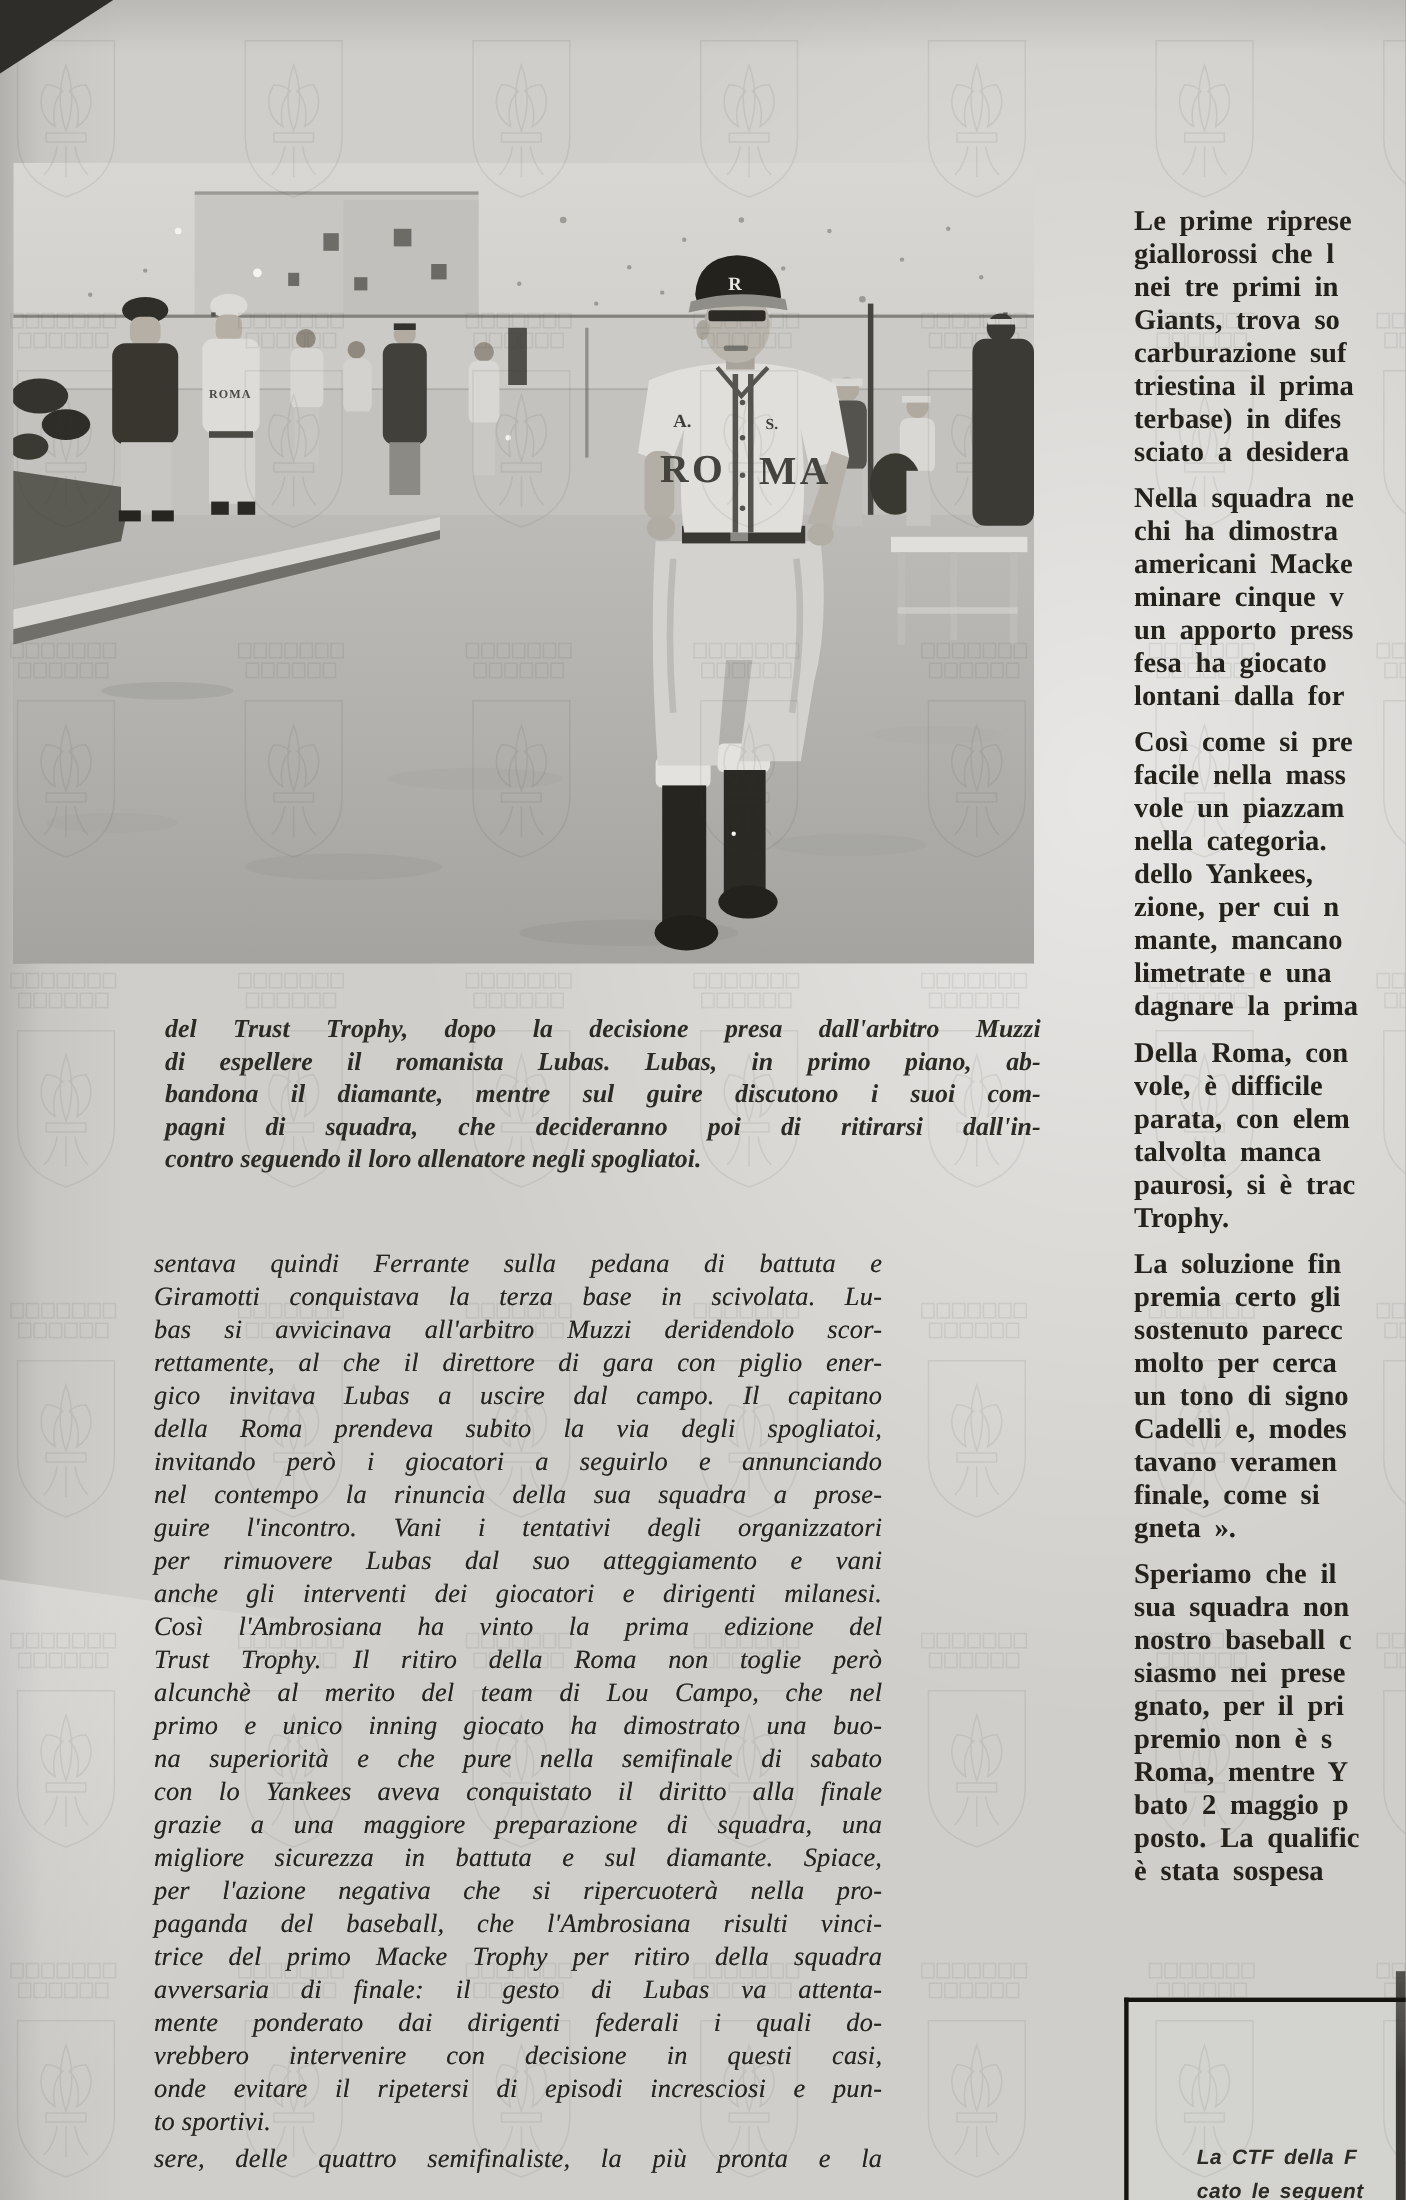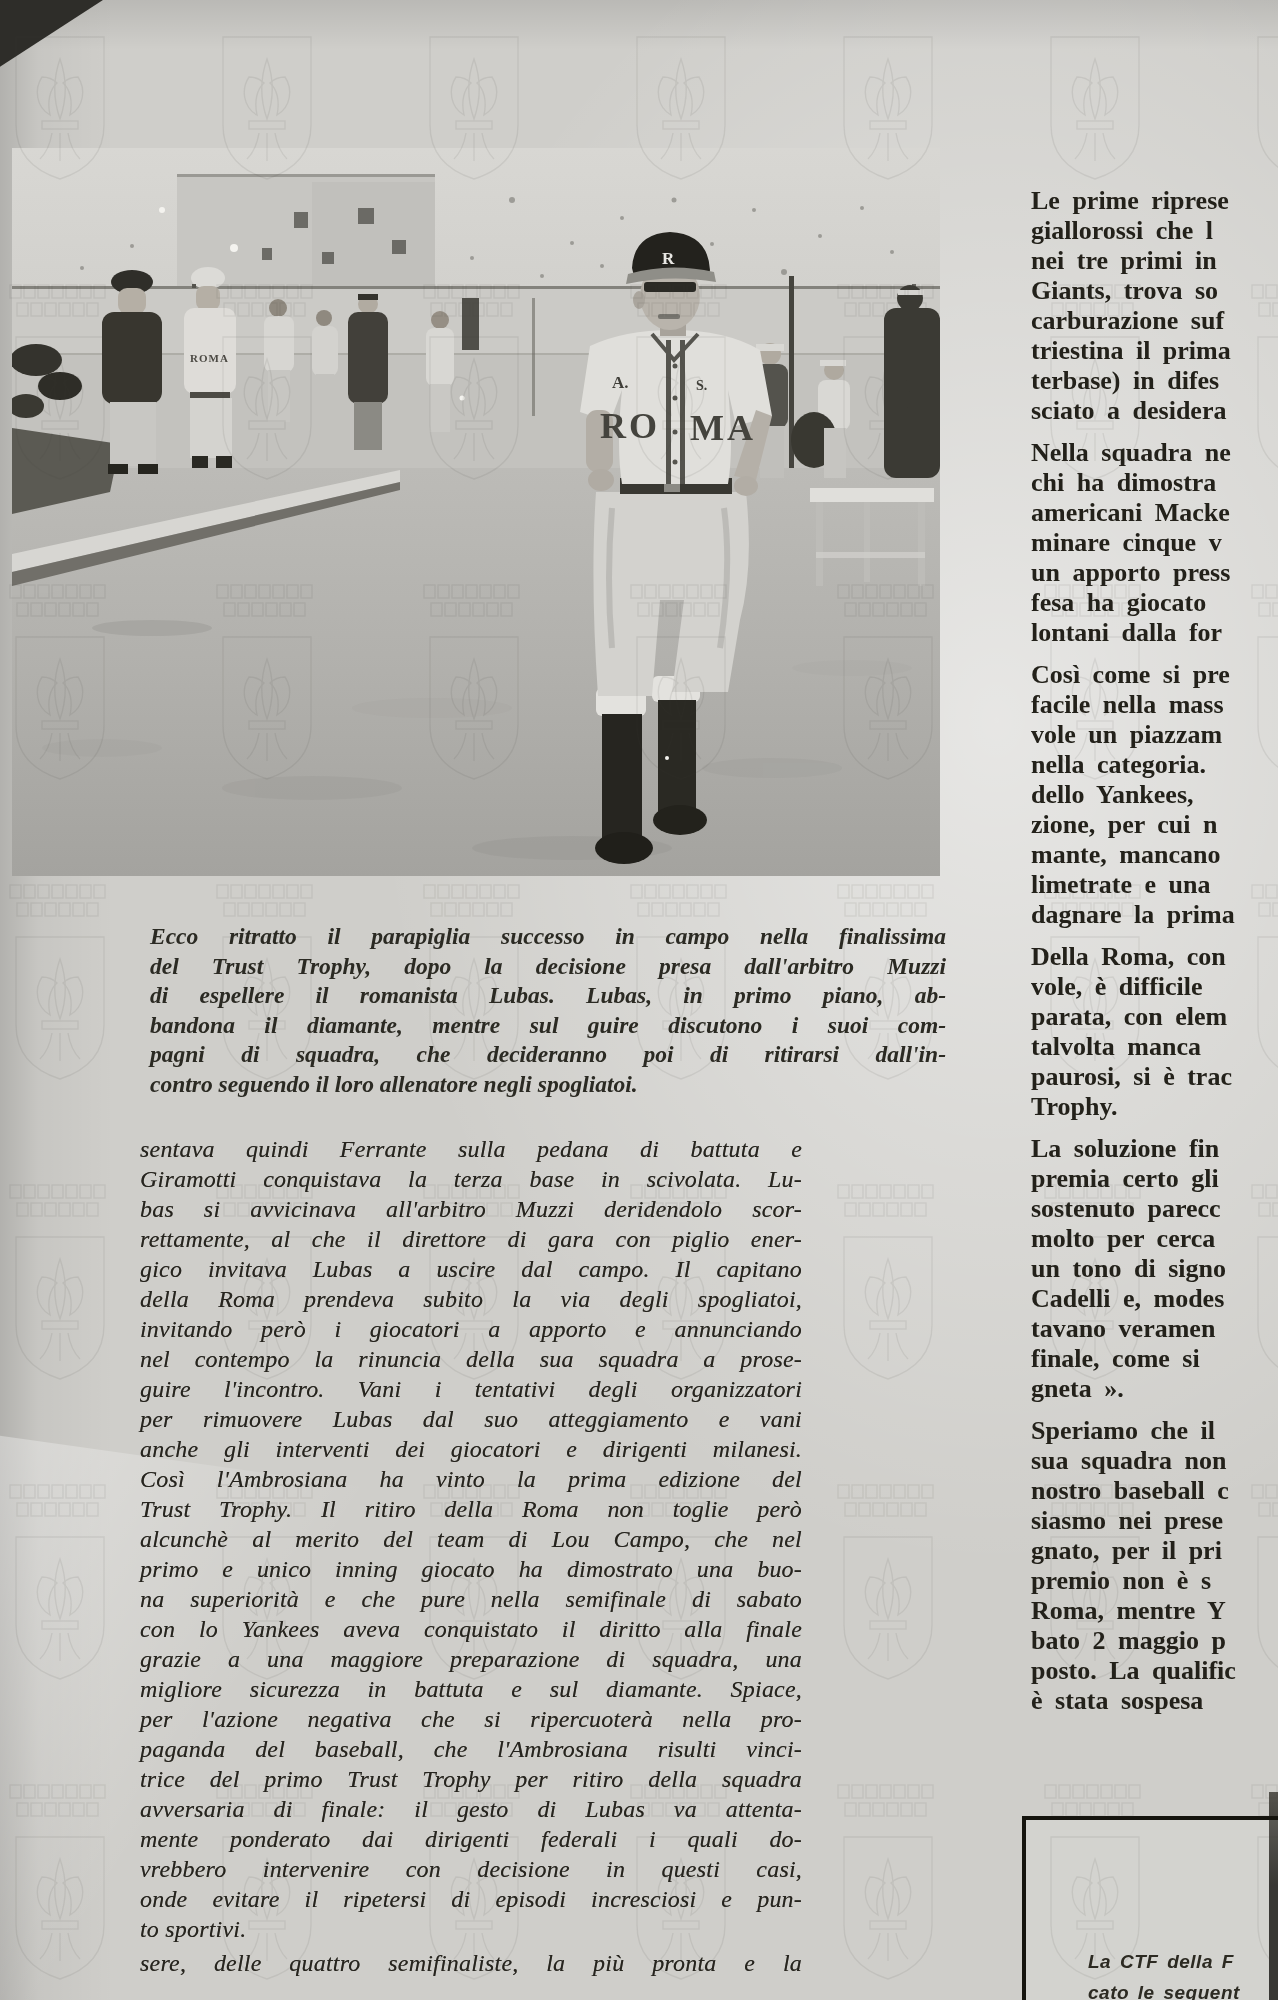--- a/index.html
+++ b/index.html
@@ -248,52 +248,51 @@
       <g fill="#f4f3ef">
         <circle cx="150" cy="62" r="3"></circle>
           <circle cx="222" cy="100" r="4"></circle>
         <circle cx="450" cy="250" r="2.5"></circle>
           <circle cx="655" cy="610" r="2"></circle>
       </g>
     </svg>
   </div>
 
   <div class="caption layer">
-      <div class="ln">Ecco ritratto il parapiglia successo in campo nella finalissima</div>
       <div class="ln">del Trust Trophy, dopo la decisione presa dall'arbitro Muzzi</div>
       <div class="ln">di espellere il romanista Lubas. Lubas, in primo piano, ab-</div>
       <div class="ln">bandona il diamante, mentre sul guire discutono i suoi com-</div>
       <div class="ln">pagni di squadra, che decideranno poi di ritirarsi dall'in-</div>
       <div class="ln">contro seguendo il loro allenatore negli spogliatoi.</div>
     </div>
 
   <div class="colL layer">
     <div class="para p-end">
         <div class="ln">sentava quindi Ferrante sulla pedana di battuta e</div>
         <div class="ln">Giramotti conquistava la terza base in scivolata. Lu-</div>
         <div class="ln">bas si avvicinava all'arbitro Muzzi deridendolo scor-</div>
         <div class="ln">rettamente, al che il direttore di gara con piglio ener-</div>
         <div class="ln">gico invitava Lubas a uscire dal campo. Il capitano</div>
         <div class="ln">della Roma prendeva subito la via degli spogliatoi,</div>
-        <div class="ln">invitando però i giocatori a apporto e annunciando</div>
+        <div class="ln">invitando però i giocatori a seguirlo e annunciando</div>
         <div class="ln">nel contempo la rinuncia della sua squadra a prose-</div>
         <div class="ln">guire l'incontro. Vani i tentativi degli organizzatori</div>
         <div class="ln">per rimuovere Lubas dal suo atteggiamento e vani</div>
         <div class="ln">anche gli interventi dei giocatori e dirigenti milanesi.</div>
         <div class="ln">Così l'Ambrosiana ha vinto la prima edizione del</div>
         <div class="ln">Trust Trophy. Il ritiro della Roma non toglie però</div>
         <div class="ln">alcunchè al merito del team di Lou Campo, che nel</div>
         <div class="ln">primo e unico inning giocato ha dimostrato una buo-</div>
         <div class="ln">na superiorità e che pure nella semifinale di sabato</div>
         <div class="ln">con lo Yankees aveva conquistato il diritto alla finale</div>
         <div class="ln">grazie a una maggiore preparazione di squadra, una</div>
         <div class="ln">migliore sicurezza in battuta e sul diamante. Spiace,</div>
         <div class="ln">per l'azione negativa che si ripercuoterà nella pro-</div>
         <div class="ln">paganda del baseball, che l'Ambrosiana risulti vinci-</div>
-        <div class="ln">trice del primo Trust Trophy per ritiro della squadra</div>
+        <div class="ln">trice del primo Macke Trophy per ritiro della squadra</div>
         <div class="ln">avversaria di finale: il gesto di Lubas va attenta-</div>
         <div class="ln">mente ponderato dai dirigenti federali i quali do-</div>
         <div class="ln">vrebbero intervenire con decisione in questi casi,</div>
         <div class="ln">onde evitare il ripetersi di episodi incresciosi e pun-</div>
         <div class="ln">to sportivi.</div>
       </div>
     <div class="para">
         <div class="ln">sere, delle quattro semifinaliste, la più pronta e la</div>
       </div>
   </div>

